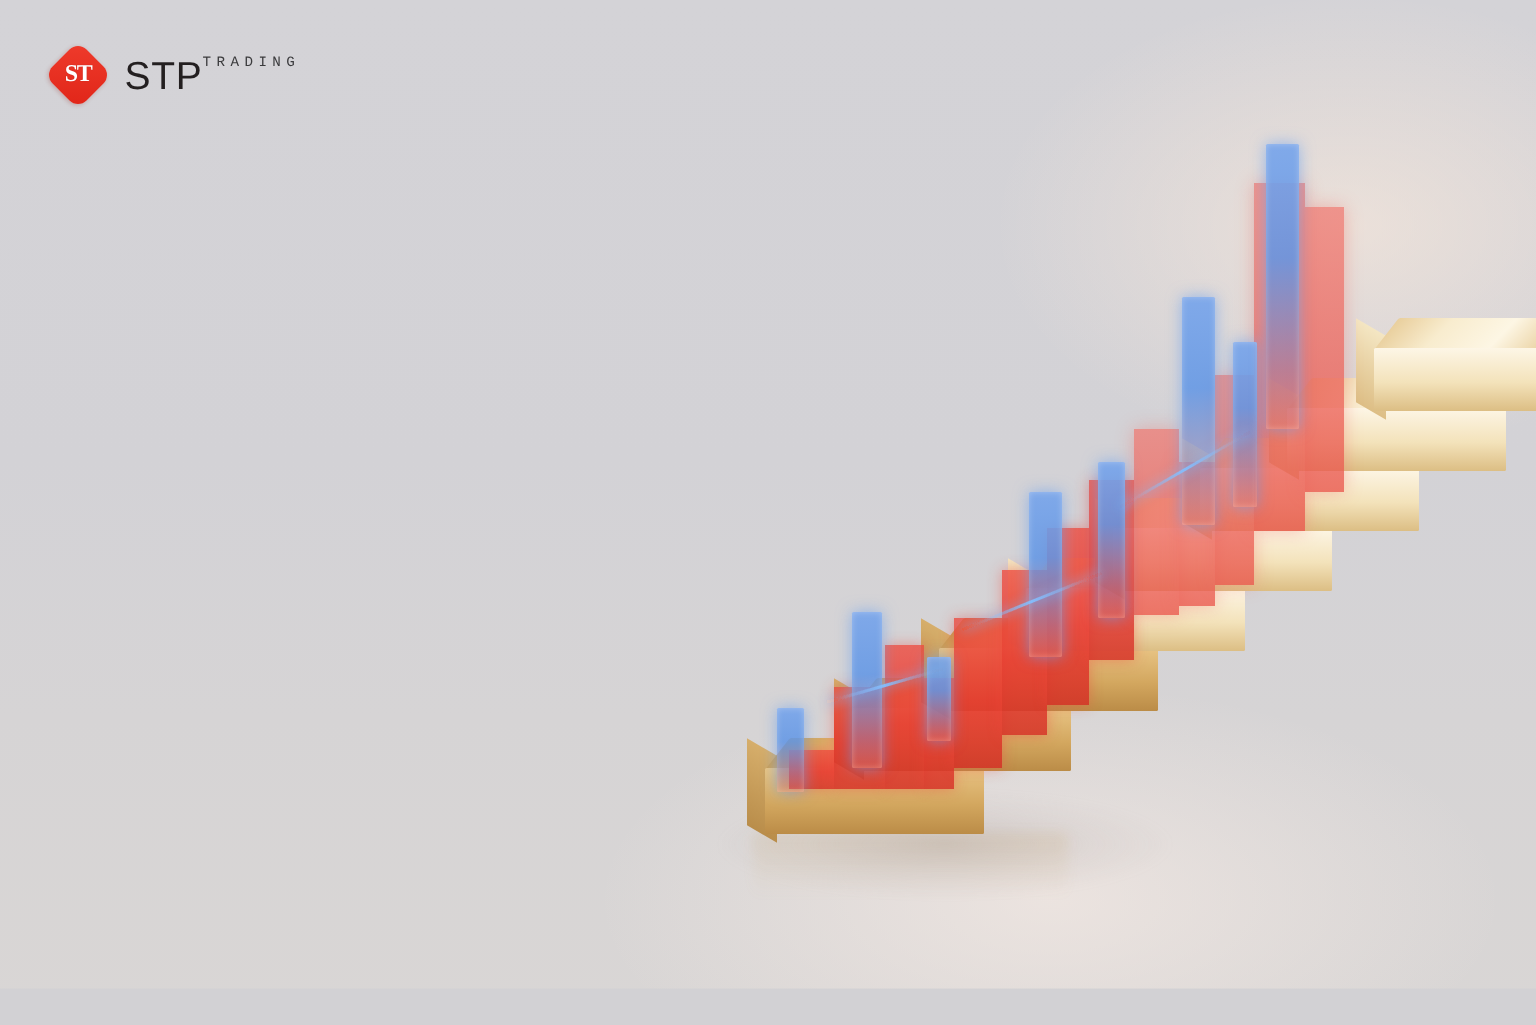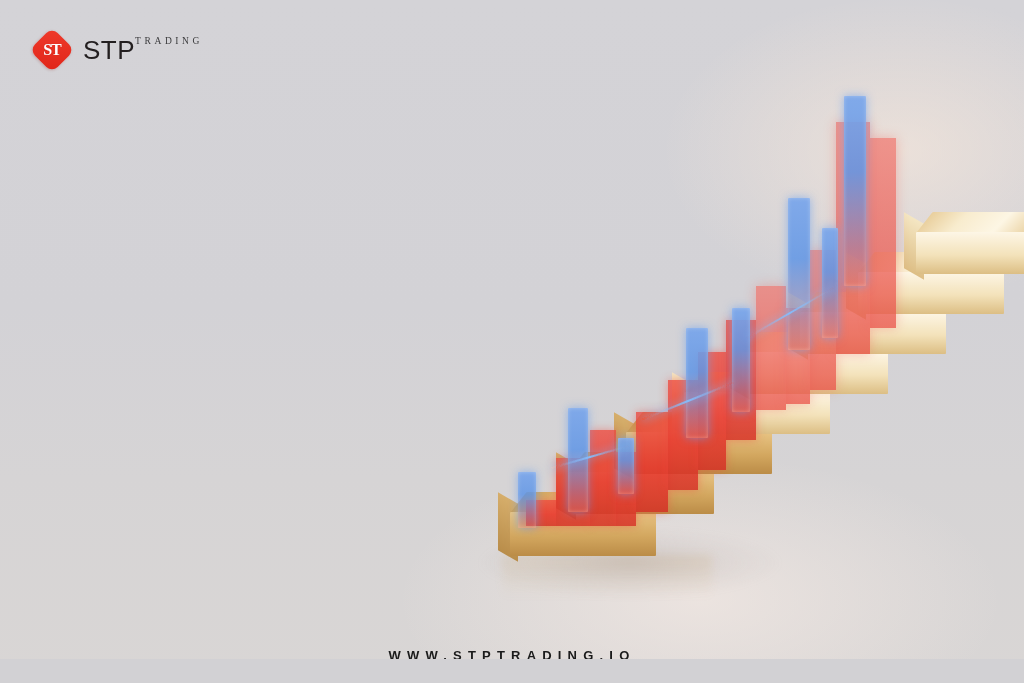--- a/index.html
+++ b/index.html
@@ -42,21 +42,21 @@
     text-shadow:0 0 1px rgba(0,0,0,.15);
   }
   .logo-text{display:flex;flex-direction:row;line-height:1;}
   .logo-stp{
     font-size:26px;color:#231f20;font-weight:400;letter-spacing:0.5px;
     font-family:"Liberation Sans",sans-serif;
   }
   .logo-trading{
     margin-top:0;
     font-size:9.5px;color:#3b3b3d;font-weight:400;letter-spacing:3.6px;
-    font-family:Liberation Serif, serif;
+    font-family:Liberation Mono, monospace;
   }
 
   
   .headline{position:absolute;left:58px;top:292px;}
   .headline-line1{
     font-size:43px;font-weight:700;color:#0c0c0c;letter-spacing:-0.6px;
     line-height:1.06;white-space:nowrap;
   }
   .headline-line2{
     margin-top:8px;margin-left:105px;
@@ -233,15 +233,14 @@
     </div>
     <div class="logo-text">
       <span class="logo-stp">STP</span>
       <span class="logo-trading">TRADING</span>
     </div>
   </div>
 
   <div class="headline">
   </div>
 
-  <div class="footer-url">WWW.STPTRADING.IO</div>
 
 </div>
 
 </body></html>

